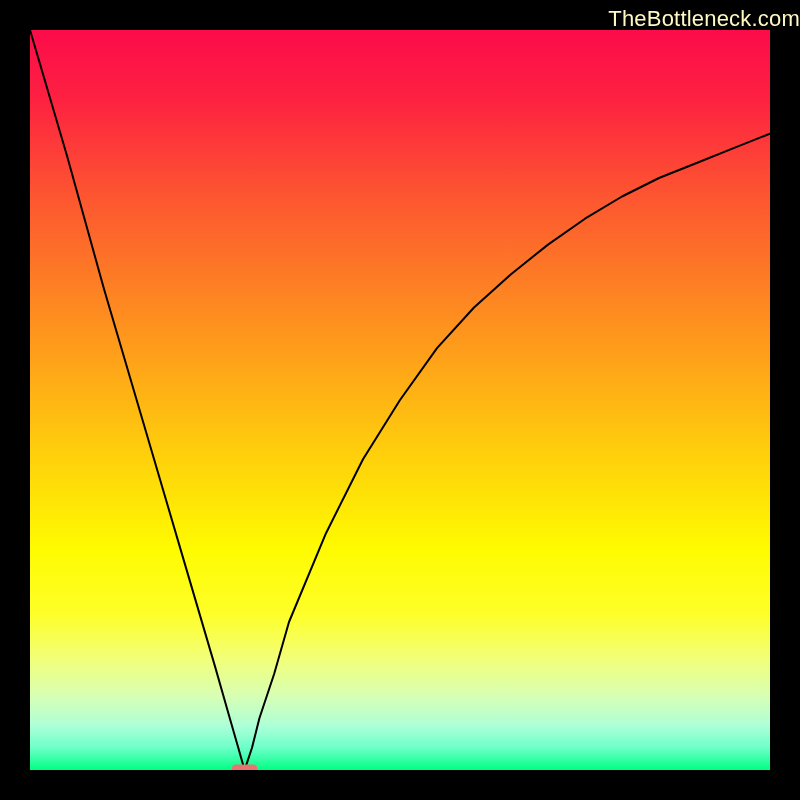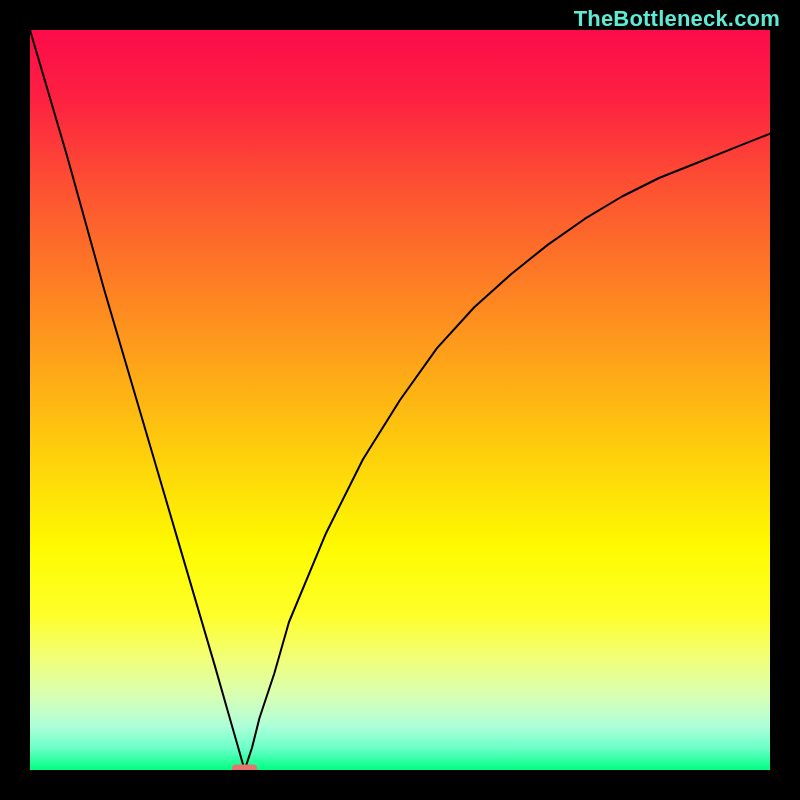--- a/index.html
+++ b/index.html
@@ -25,24 +25,24 @@
     top: 30px;
     width: 740px;
     height: 740px;
   }
   .plot svg {
     display: block;
   }
   .watermark {
     position: absolute;
     top: 6px;
-    right: 20px;
-    color: #5eead4;
+    right: 0;
+    color: #fef9c3;
     font-size: 22px;
-    font-weight: 700;
+    font-weight: 400;
     letter-spacing: 0.2px;
   }
 </style>
 </head>
 <body>
 
 <div class="frame">
   <div class="watermark">TheBottleneck.com</div>
   <div class="plot">
     <svg id="chart-svg" width="740" height="740" viewBox="0 0 740 740" preserveAspectRatio="none">

